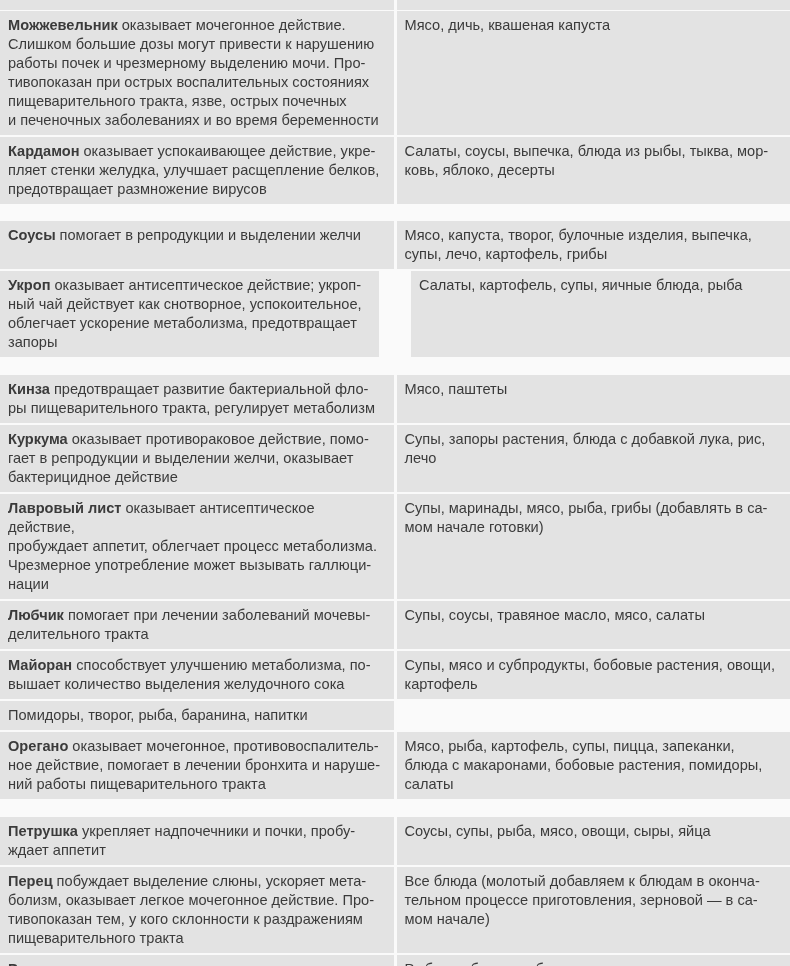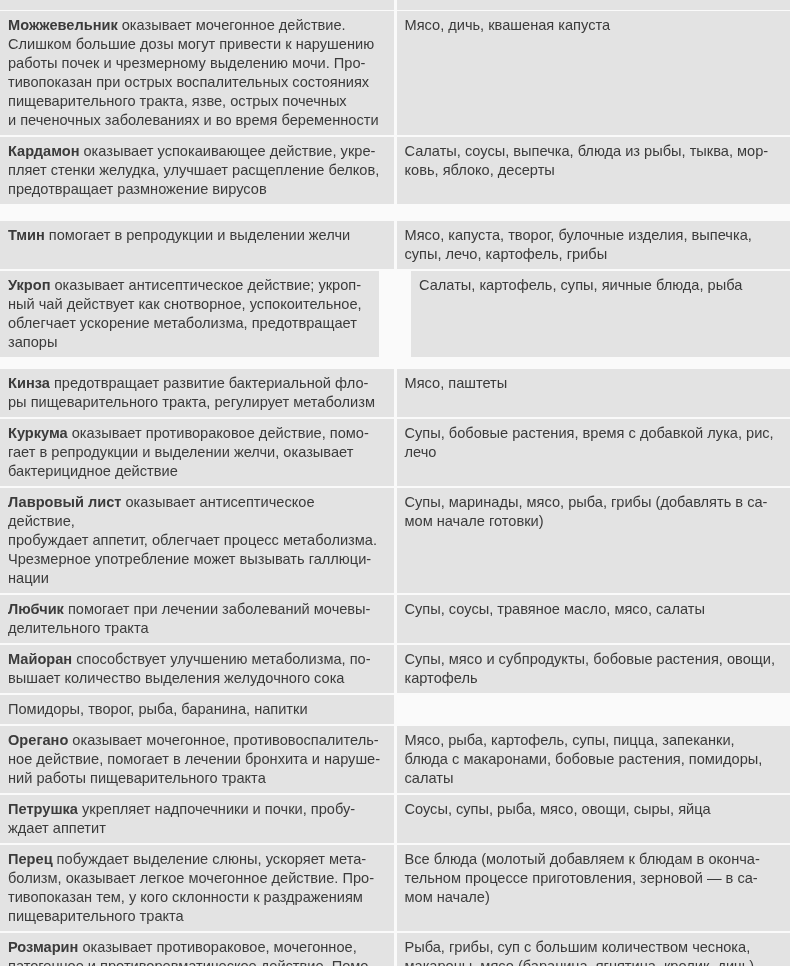--- a/index.html
+++ b/index.html
@@ -80,29 +80,29 @@
 предотвращает размножение вирусов</span></p>
     </div>
     <div class="cell">
       <p class="spice-uses">Салаты, соусы, выпечка, блюда из рыбы, тыква, мор-
 ковь, яблоко, десерты</p>
     </div>
   </div>
 
   <div class="row" style="margin-bottom:2px;">
     <div class="cell">
-      <p><b class="spice-name">Тмин</b><span class="spice-desc">помогает в репродукции и выделении желчи</span></p>
+      <p><b class="spice-name">Соусы</b><span class="spice-desc">помогает в репродукции и выделении желчи</span></p>
     </div>
     <div class="cell">
       <p class="spice-uses">Мясо, капуста, творог, булочные изделия, выпечка,
 супы, лечо, картофель, грибы</p>
     </div>
   </div>
 
-  <div class="row" style="margin-bottom:12px;gap:32px;">
+  <div class="row" style="margin-bottom:18px;gap:32px;">
     <div class="cell">
       <p><b class="spice-name">Укроп</b><span class="spice-desc">оказывает антисептическое действие; укроп-
 ный чай действует как снотворное, успокоительное,
 облегчает ускорение метаболизма, предотвращает
 запоры</span></p>
     </div>
     <div class="cell">
       <p class="spice-uses">Салаты, картофель, супы, яичные блюда, рыба</p>
     </div>
   </div>
@@ -117,21 +117,21 @@
     </div>
   </div>
 
   <div class="row" style="margin-bottom:2px;">
     <div class="cell">
       <p><b class="spice-name">Куркума</b><span class="spice-desc">оказывает противораковое действие, помо-
 гает в репродукции и выделении желчи, оказывает
 бактерицидное действие</span></p>
     </div>
     <div class="cell">
-      <p class="spice-uses">Супы, бобовые растения, время с добавкой лука, рис,
+      <p class="spice-uses">Супы, запоры растения, блюда с добавкой лука, рис,
 лечо</p>
     </div>
   </div>
 
   <div class="row" style="margin-bottom:2px;">
     <div class="cell">
       <p><b class="spice-name">Лавровый лист</b><span class="spice-desc">оказывает антисептическое действие,
 пробуждает аппетит, облегчает процесс метаболизма.
 Чрезмерное употребление может вызывать галлюци-
 нации</span></p>
@@ -162,21 +162,21 @@
 картофель</p>
     </div>
   </div>
 
   <div class="row" style="margin-bottom:2px;">
     <div class="cell">
       <p class="spice-uses">Помидоры, творог, рыба, баранина, напитки</p>
     </div>
   </div>
 
-  <div class="row" style="margin-bottom:2px;">
+  <div class="row" style="margin-bottom:18px;">
     <div class="cell">
       <p><b class="spice-name">Орегано</b><span class="spice-desc">оказывает мочегонное, противовоспалитель-
 ное действие, помогает в лечении бронхита и наруше-
 ний работы пищеварительного тракта</span></p>
     </div>
     <div class="cell">
       <p class="spice-uses">Мясо, рыба, картофель, супы, пицца, запеканки,
 блюда с макаронами, бобовые растения, помидоры,
 салаты</p>
     </div>

